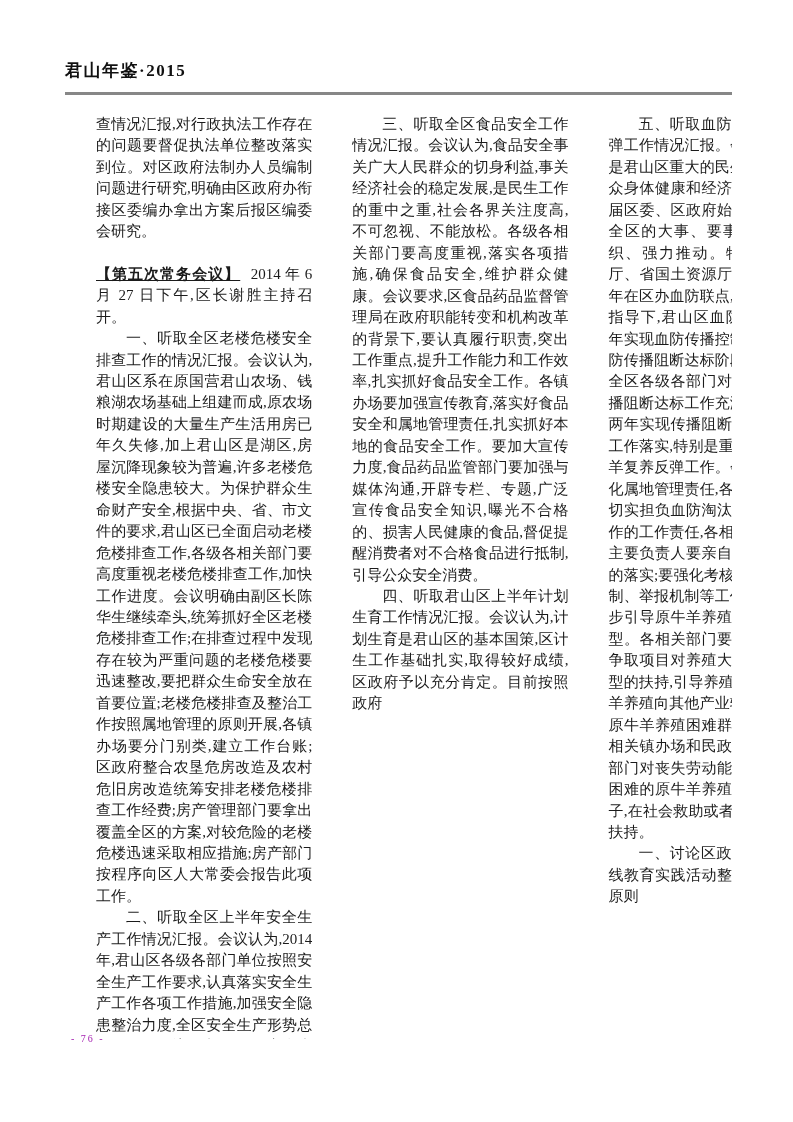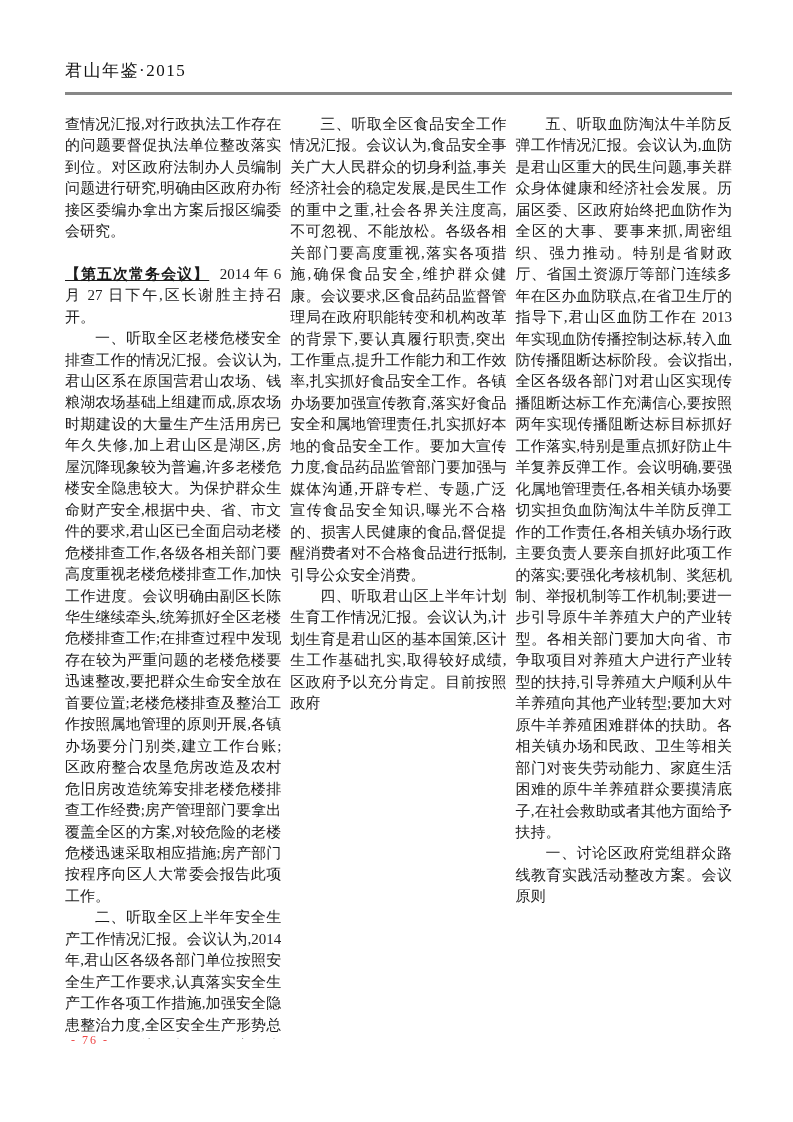--- a/index.html
+++ b/index.html
@@ -16,21 +16,21 @@
     overflow: hidden;
   }
   .page {
     position: absolute;
     left: 65px;
     top: 58px;
     width: 667px;
   }
   .masthead {
     font-size: 17px;
-    font-weight: 400;
+    font-weight: 700;
     letter-spacing: 1.5px;
     line-height: 26px;
     color: #111;
   }
   .rule {
     height: 3px;
     background: #878787;
     margin-top: 8px;
   }
   .columns {
@@ -41,20 +41,21 @@
     overflow: hidden;
   }
   .col {
     width: 216.3px;
     flex: 0 0 216.3px;
     font-size: 15px;
     line-height: 21.45px;
     text-align: justify;
     text-justify: inter-character;
     word-break: break-all;
+    margin-left: 31px;
   }
   .col p {
     margin: 0;
   }
   .p-indent {
     text-indent: 2em;
   }
   .p-cont {
     text-indent: 0;
   }
@@ -67,23 +68,23 @@
     letter-spacing: 0.5px;
     text-decoration: underline;
   }
   .meeting-intro {
     margin-left: 0.7em;
   }
   .pagenum {
     position: absolute;
     left: 71px;
     top: 1033px;
-    font-size: 12px;
+    font-size: 10px;
     letter-spacing: 2px;
-    color: #ef4444;
+    color: #a21caf;
   }
 </style>
 </head>
 <body>
 
 <div class="page">
 
   <div class="masthead">君山年鉴·2015</div>
 
   <div class="rule"></div>

